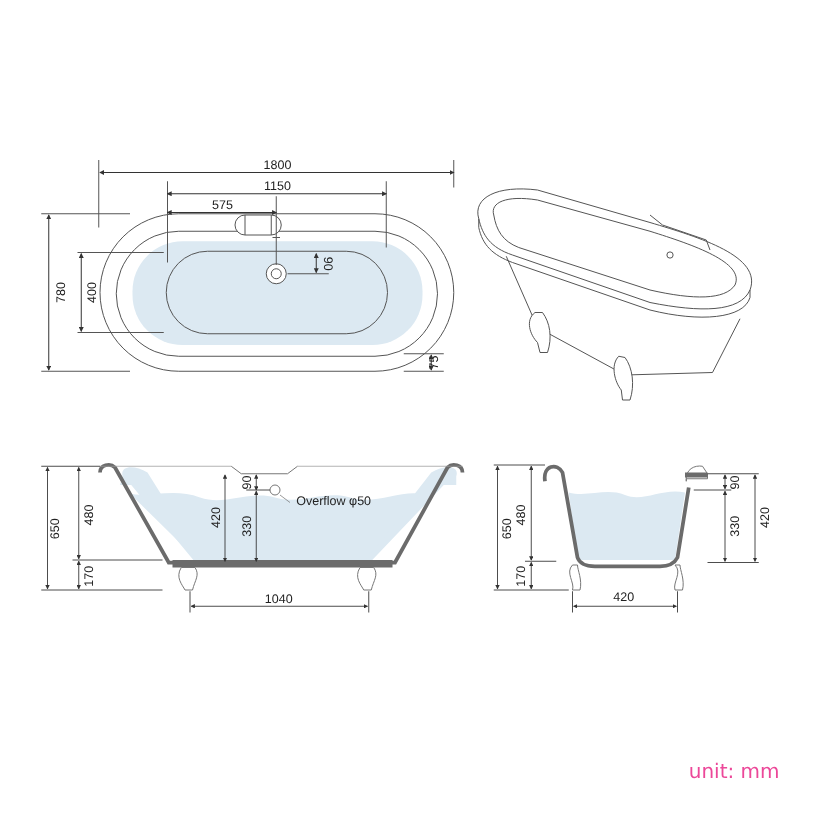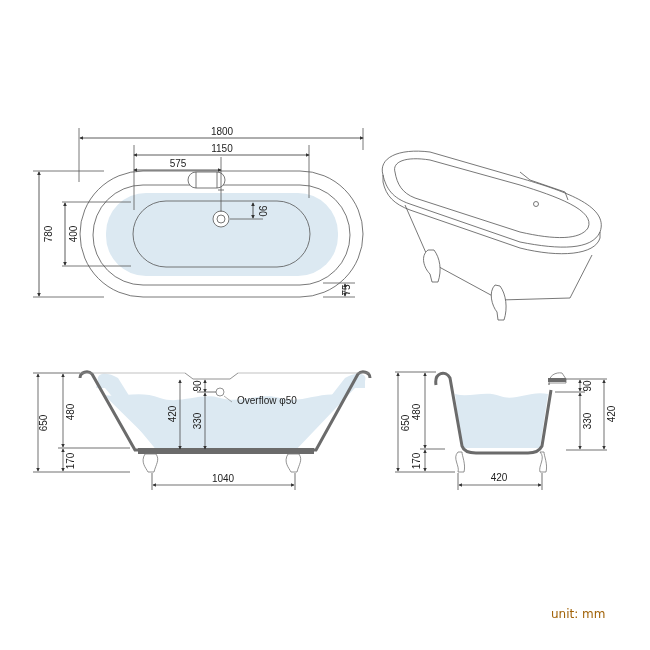--- a/index.html
+++ b/index.html
@@ -1,19 +1,19 @@
 <!DOCTYPE html>
 <html><head>
 <meta charset="utf-8">
 <style>
   html, body { margin:0; padding:0; background:#ffffff; }
   body { width:650px; height:650px; position:relative; overflow:hidden; font-family:"Liberation Sans", sans-serif; }
   svg { position:absolute; left:0; top:0; }
   .dim { font-family:"Liberation Sans", sans-serif; font-size:10px; fill:#222; }
-  .unit { position:absolute; left:551px; top:607px; font-family:"DejaVu Sans", sans-serif; font-size:12px; color:#a16207; }
+  .unit { position:absolute; left:551px; top:607px; font-family:"DejaVu Sans", sans-serif; font-size:16px; color:#ec4899; }
 </style>
 </head>
 <body>
 
 <svg width="650" height="650" viewBox="0 0 650 650">
   <defs>
     <marker id="arr" viewBox="0 0 6 6" refX="5" refY="3" markerWidth="5" markerHeight="5" orient="auto-start-reverse">
       <path d="M0,0 L6,3 L0,6 z" fill="#333"></path>
     </marker>
   </defs>

